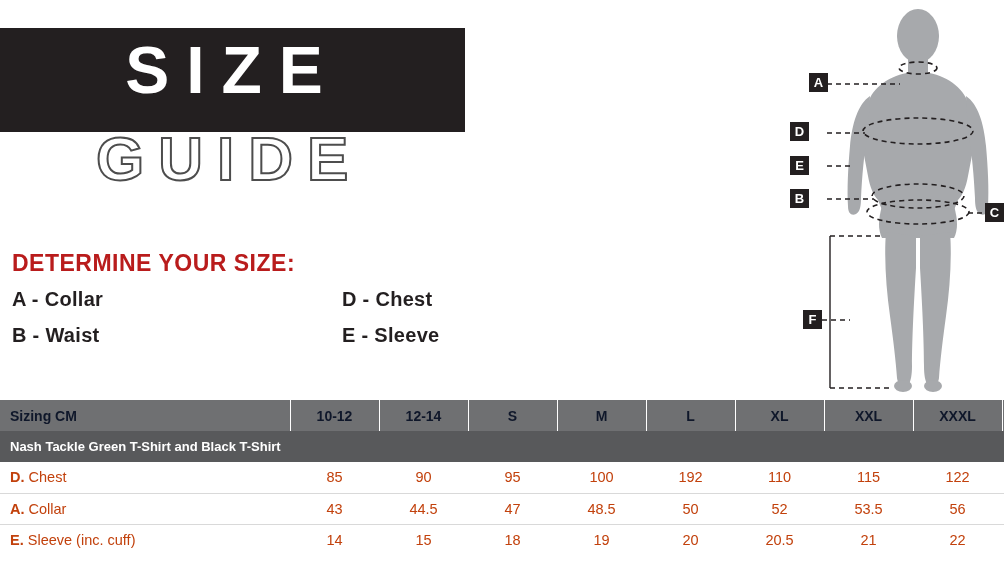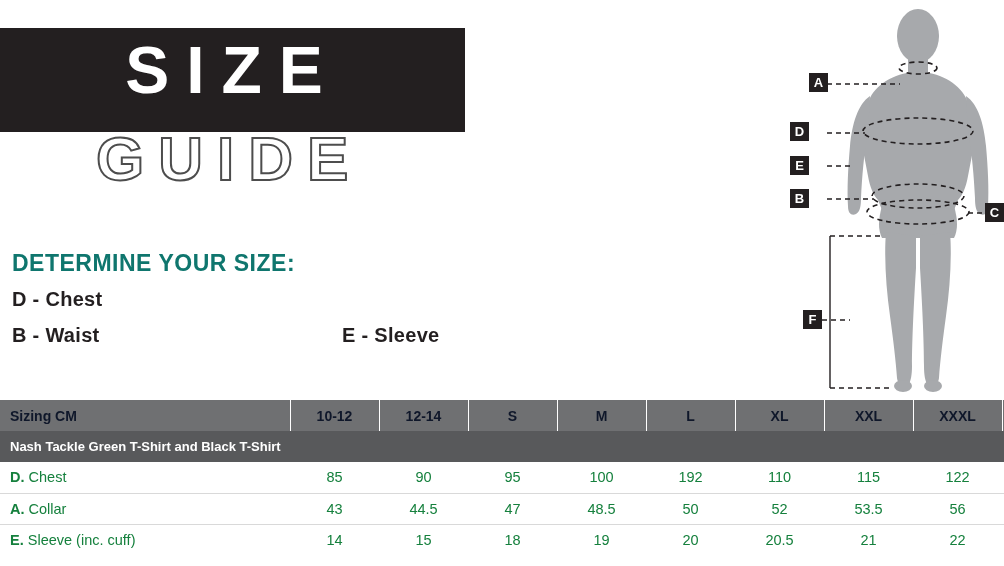--- a/index.html
+++ b/index.html
@@ -53,21 +53,21 @@
     text-stroke: 2px #4d4d4d;
     font-family: "Liberation Sans", sans-serif;
     line-height: 62px;
   }
 
   .determine {
     position: absolute;
     left: 12px; top: 250px;
     font-size: 23px;
     font-weight: bold;
-    color: #0f766e;
+    color: #b91c1c;
     letter-spacing: 0.5px;
   }
 
   .legend {
     position: absolute;
     left: 12px; top: 288px;
     width: 560px;
   }
   .legend-row {
     display: flex;
@@ -127,21 +127,21 @@
     background: #58595b;
     color: #ffffff;
     font-weight: bold;
     font-size: 13px;
     text-align: left;
     padding-left: 10px;
     font-style: normal;
   }
   tr.data-row td {
     background: #ffffff;
-    color: #15803d;
+    color: #c2410c;
     text-align: center;
     border-bottom: 1px solid #d9d9d9;
   }
   tr.data-row td.label-cell {
     text-align: left;
     padding-left: 10px;
   }
   tr.data-row td.label-cell b { font-weight: bold; }
   tr.data-row:last-child td { border-bottom: none; }
 </style>
@@ -153,20 +153,21 @@
   <div class="size-band">
     <div class="size-band-text">SIZE</div>
   </div>
 
   <div class="guide-text">GUIDE</div>
 
   <div class="determine">DETERMINE YOUR SIZE:</div>
 
   <div class="legend">
     <div class="legend-row">
+      <div class="legend-item col1">A - Collar</div>
       <div class="legend-item">D - Chest</div>
     </div>
     <div class="legend-row">
       <div class="legend-item col1">B - Waist</div>
       <div class="legend-item">E - Sleeve</div>
     </div>
   </div>
 </div>
 
 <div class="figure-wrap">

